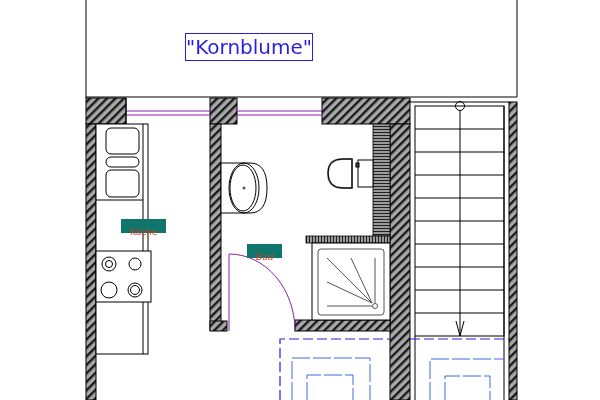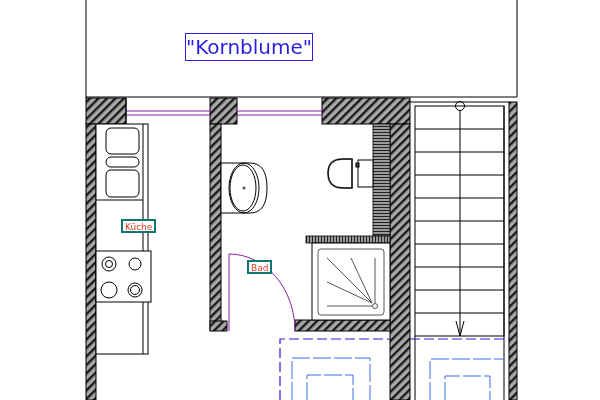--- a/index.html
+++ b/index.html
@@ -5,26 +5,26 @@
   html, body { margin:0; padding:0; background:#ffffff; }
   body { width:600px; height:400px; overflow:hidden; position:relative; font-family:"Liberation Sans", sans-serif; }
   #plan { position:absolute; left:0; top:0; width:600px; height:400px; }
   .title-box {
     position:absolute; left:185px; top:33px; width:128px; height:28px;
     border:1px solid #2a1fe0; box-sizing:border-box;
     display:flex; align-items:center; justify-content:center;
     color:#2a1fe0; font-size:20px; font-family:"DejaVu Sans", sans-serif; background:#fff;
   }
   .room-label {
-    position:absolute; border:2px solid #0f766e; color:#d93a1c;
+    position:absolute; border:7px solid #0f766e; color:#d93a1c;
     font-size:9px; font-family:"DejaVu Sans", sans-serif; background:#fff;
     padding:0 2px; line-height:12px; height:14px; box-sizing:border-box;
   }
   .lbl-kueche { left:121px; top:219px; }
-  .lbl-bad { left:247px; top:260px; }
+  .lbl-bad { left:247px; top:244px;font-style:italic; }
 </style>
 </head>
 <body>
 
 <svg id="plan" viewBox="0 0 600 400" xmlns="http://www.w3.org/2000/svg">
   <defs>
     <pattern id="hatch" patternUnits="userSpaceOnUse" width="6" height="6" patternTransform="rotate(45)">
       <rect width="6" height="6" fill="#a8a8a8"></rect>
       <rect width="2.4" height="6" fill="#1a1a1a"></rect>
     </pattern>

